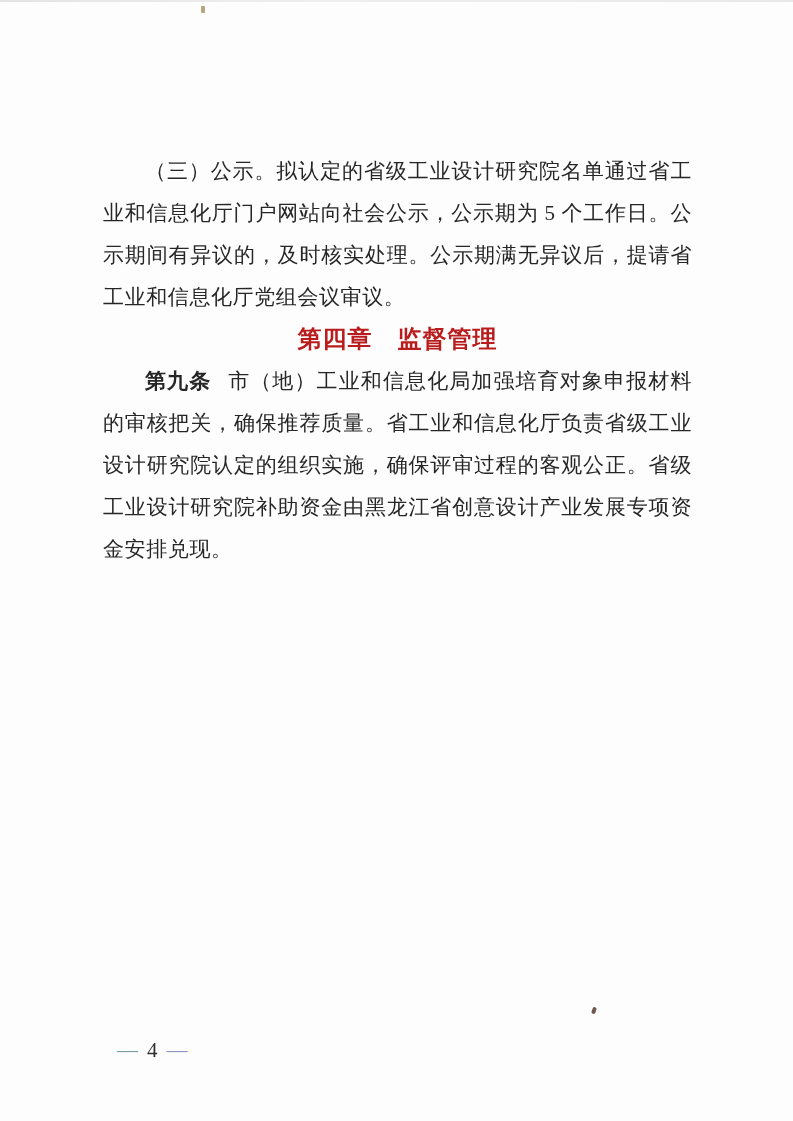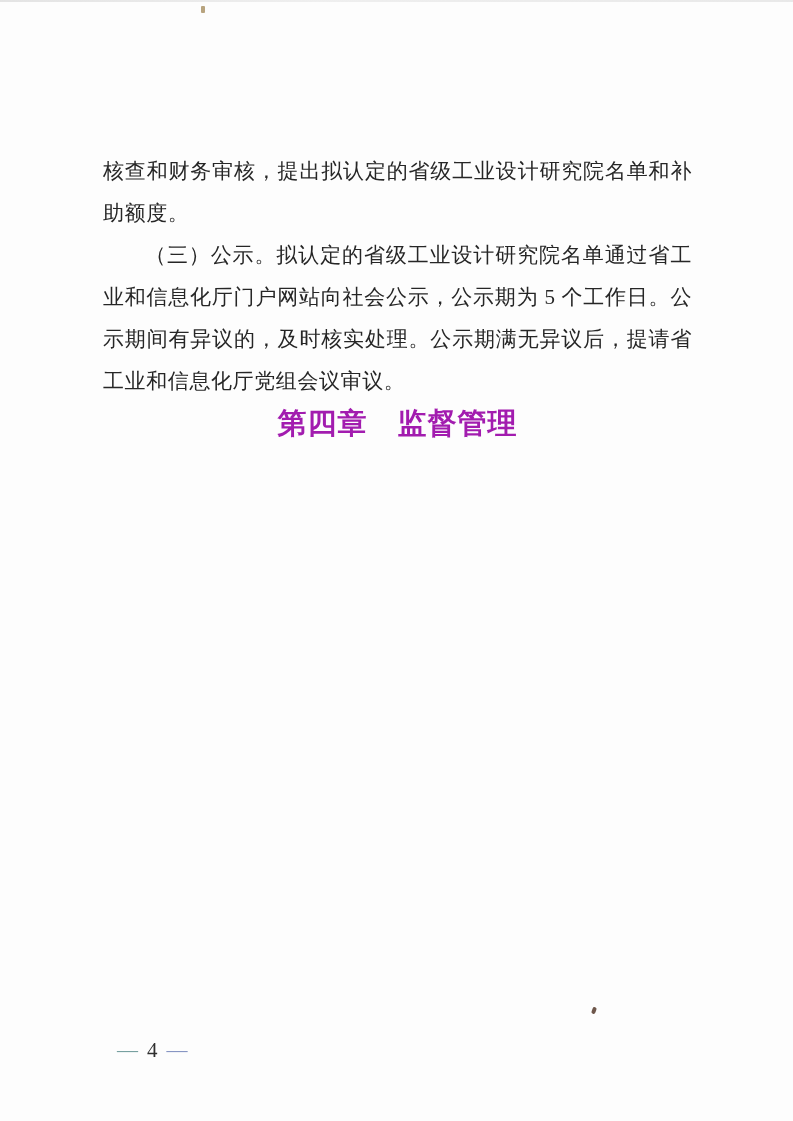--- a/index.html
+++ b/index.html
@@ -58,28 +58,28 @@
   .text-block p.noindent {
     text-indent: 0;
   }
   .art-label {
     font-family: "Liberation Sans", "DejaVu Sans", sans-serif;
     font-weight: bold;
     margin-right: 0.8em;
   }
   h2.chapter {
     margin: 0;
-    font-size: 29px;
+    font-size: 24px;
     line-height: 42px;
     font-family: "Liberation Sans", "DejaVu Sans", sans-serif;
     font-weight: bold;
     text-align: center;
     text-indent: 0;
     letter-spacing: 1px;
-    color: #a21caf;
+    color: #b91c1c;
   }
   .page-footer {
     position: absolute;
     left: 117px;
     top: 1036px;
     font-size: 21px;
     line-height: 28px;
     white-space: nowrap;
   }
   .page-footer .dash-left  { color: #6f9b9b; margin-right: 9px; }
@@ -90,29 +90,29 @@
 <body>
 
 <div class="page">
 
   <div class="scan-edge-top"></div>
   <div class="speck-a"></div>
   <div class="speck-b"></div>
 
   <main class="text-block">
 
-    <p class="noindent">核查和财务审核，提出拟认定的省级工业设计研究院名单和补助额度。</p>
 
     <p>（三）公示。拟认定的省级工业设计研究院名单通过省工业和信息化厅门户网站向社会公示，公示期为 5 个工作日。公示期间有异议的，及时核实处理。公示期满无异议后，提请省工业和信息化厅党组会议审议。</p>
 
 
 
     <h2 class="chapter">第四章　监督管理</h2>
 
 
+    <p><span class="art-label">第九条</span><span>市（地）工业和信息化局加强培育对象申报材料的审核把关，确保推荐质量。省工业和信息化厅负责省级工业设计研究院认定的组织实施，确保评审过程的客观公正。省级工业设计研究院补助资金由黑龙江省创意设计产业发展专项资金安排兑现。</span></p>
 
   </main>
 
   <footer class="page-footer">
     <span class="dash-left">—</span><span class="num">4</span><span class="dash-right">—</span>
   </footer>
 
 </div>
 
 </body></html>

